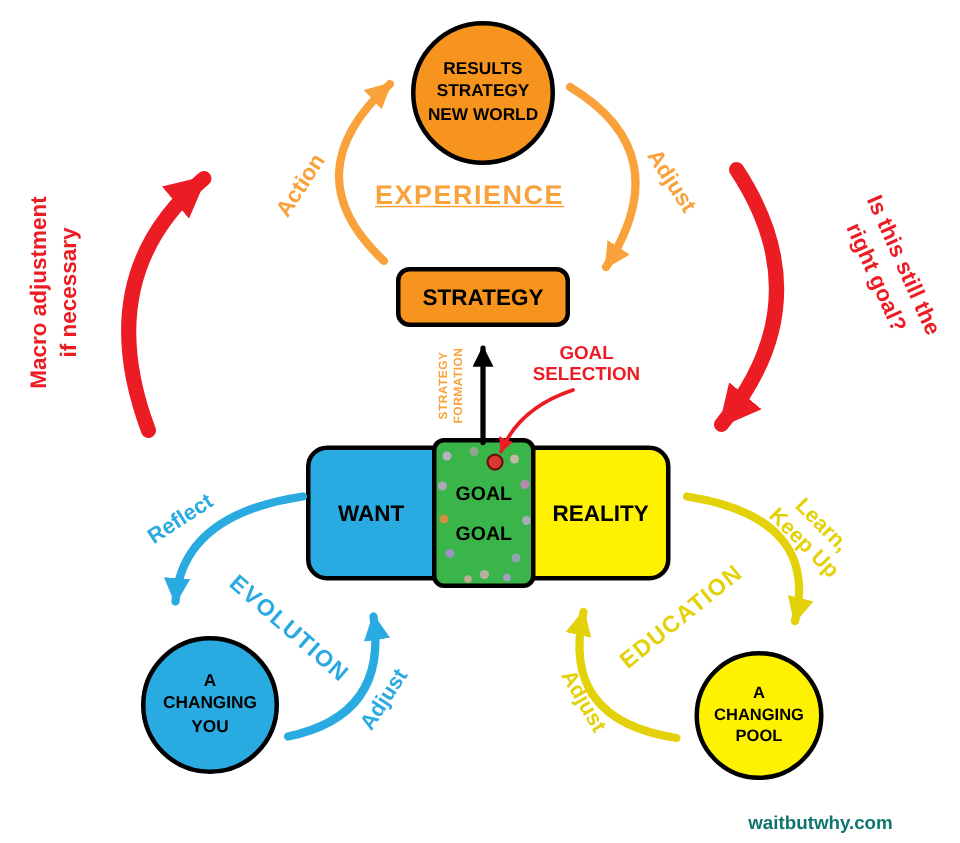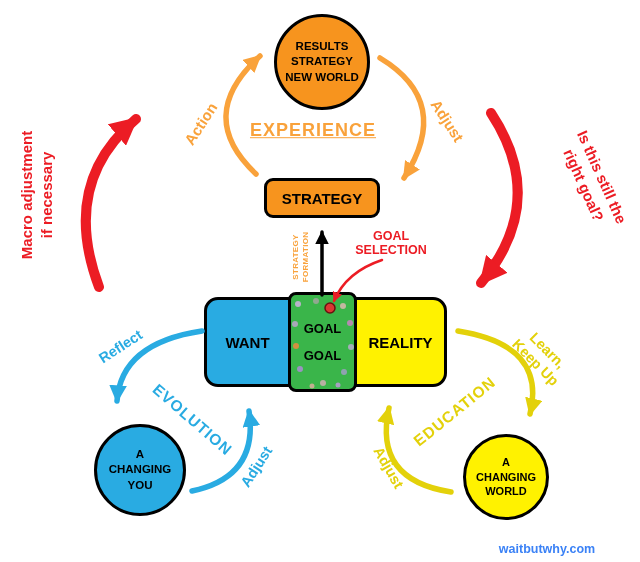--- a/index.html
+++ b/index.html
@@ -65,21 +65,21 @@
 
   <div class="node-circle" style="left:94px; top:424px; width:92px; height:92px; background:#29ABE2; font-size:11.5px; line-height:1.35;">
     <span>A</span>
     <span>CHANGING</span>
     <span>YOU</span>
   </div>
 
   <div class="node-circle" style="left:463px; top:434px; width:86px; height:86px; background:#FFF200; font-size:11px; line-height:1.35;">
     <span>A</span>
     <span>CHANGING</span>
-    <span>WORLD</span>
+    <span>POOL</span>
   </div>
 
   <svg class="overlay" width="640" height="562" viewBox="0 0 640 562">
     <defs>
       <marker id="mo" viewBox="0 0 9 9" refX="8" refY="4.5" markerWidth="3.2" markerHeight="3.2" orient="auto">
         <path d="M0,0 L9,4.5 L0,9 Z" fill="#F9A23B"></path>
       </marker>
       <marker id="mb" viewBox="0 0 9 9" refX="8" refY="4.5" markerWidth="3.2" markerHeight="3.2" orient="auto">
         <path d="M0,0 L9,4.5 L0,9 Z" fill="#29ABE2"></path>
       </marker>
@@ -164,15 +164,15 @@
 
   <div class="lbl y-label" style="left:541px; top:357px; --r:45deg; font-size:14.5px; line-height:1.2;">
     <span>Learn,</span>
     <span>Keep Up</span>
   </div>
 
   <div class="lbl y-label" style="left:455px; top:412px; --r:-39deg; font-size:15.5px; letter-spacing:1px;">EDUCATION</div>
 
   <div class="lbl y-label" style="left:388px; top:468px; --r:60deg; font-size:14.5px;">Adjust</div>
 
-  <div class="lbl" style="left:547px; top:549px; font-size:12.5px; font-weight:600; color:#3b82f6;">waitbutwhy.com</div>
+  <div class="lbl" style="left:547px; top:549px; font-size:12.5px; font-weight:600; color:#0f766e;">waitbutwhy.com</div>
 
 </div>
 
 </body></html>

